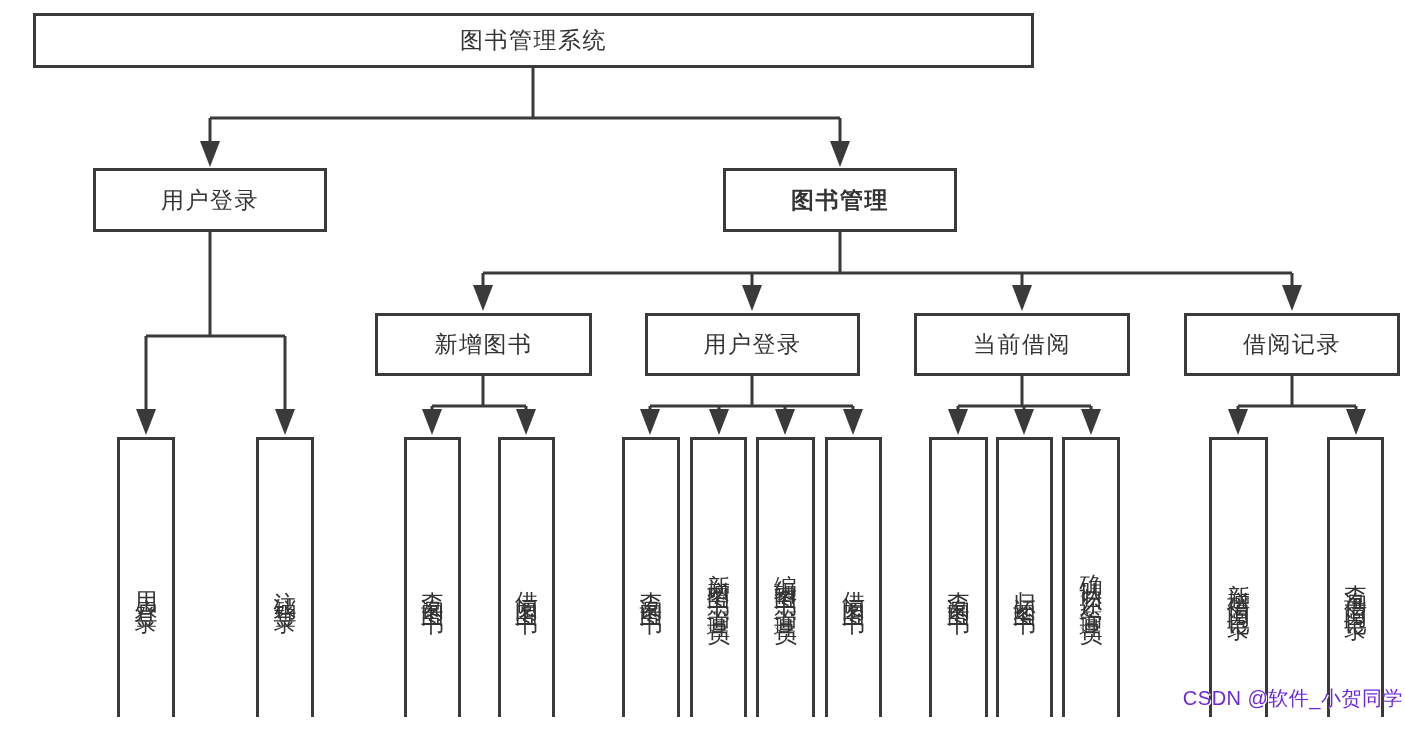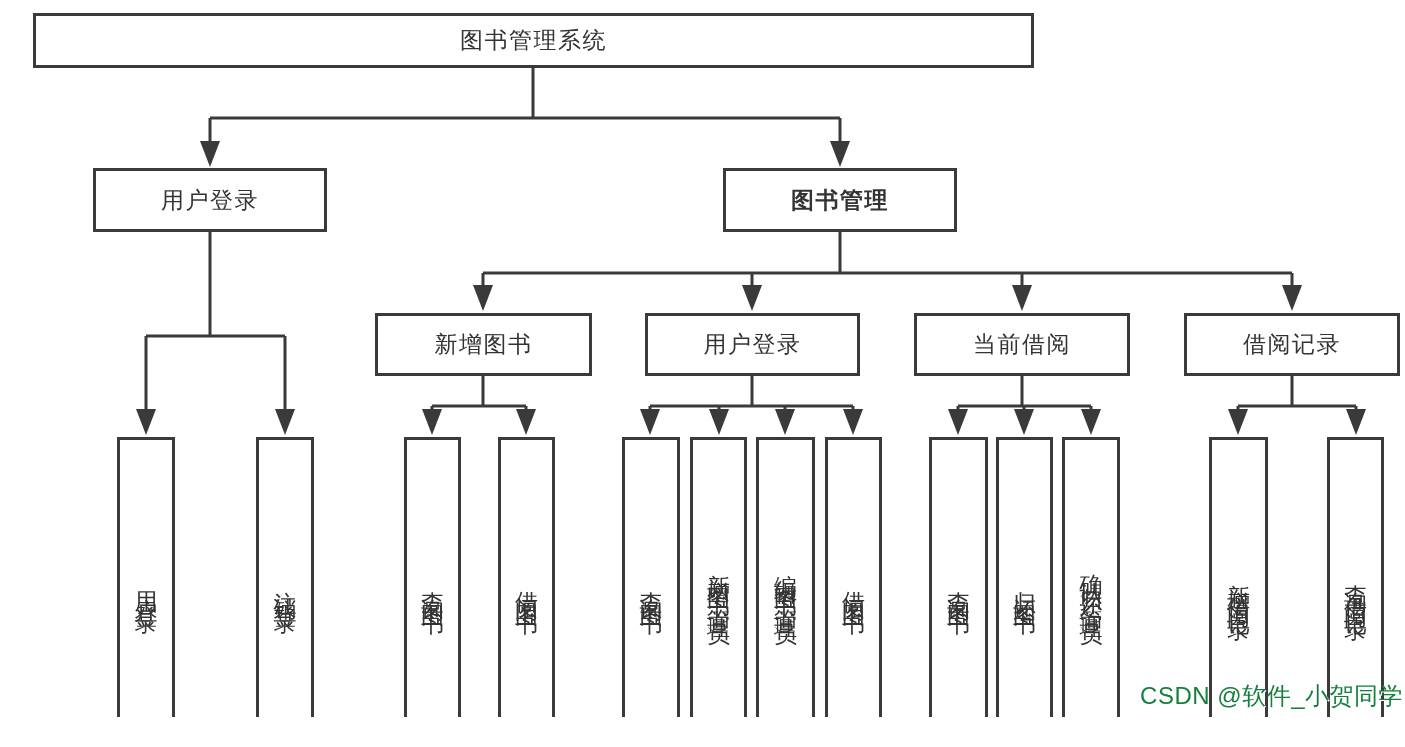--- a/index.html
+++ b/index.html
@@ -38,23 +38,23 @@
     writing-mode: vertical-rl;
     text-orientation: mixed;
     font-size: 23px;
     letter-spacing: 7px;
     line-height: 1;
   }
   .watermark {
     position: absolute;
     right: 14px;
     bottom: 5px;
-    font-size: 24px;
+    font-size: 20px;
     letter-spacing: 0.5px;
-    color: #15803d;
+    color: #6d28d9;
     text-shadow: 1px 1px 0 #ffffff;
     white-space: nowrap;
   }
 </style>
 </head>
 <body>
 
 <div class="stage">
 
   <svg class="connector-svg" viewBox="0 0 1405 747" xmlns="http://www.w3.org/2000/svg">

